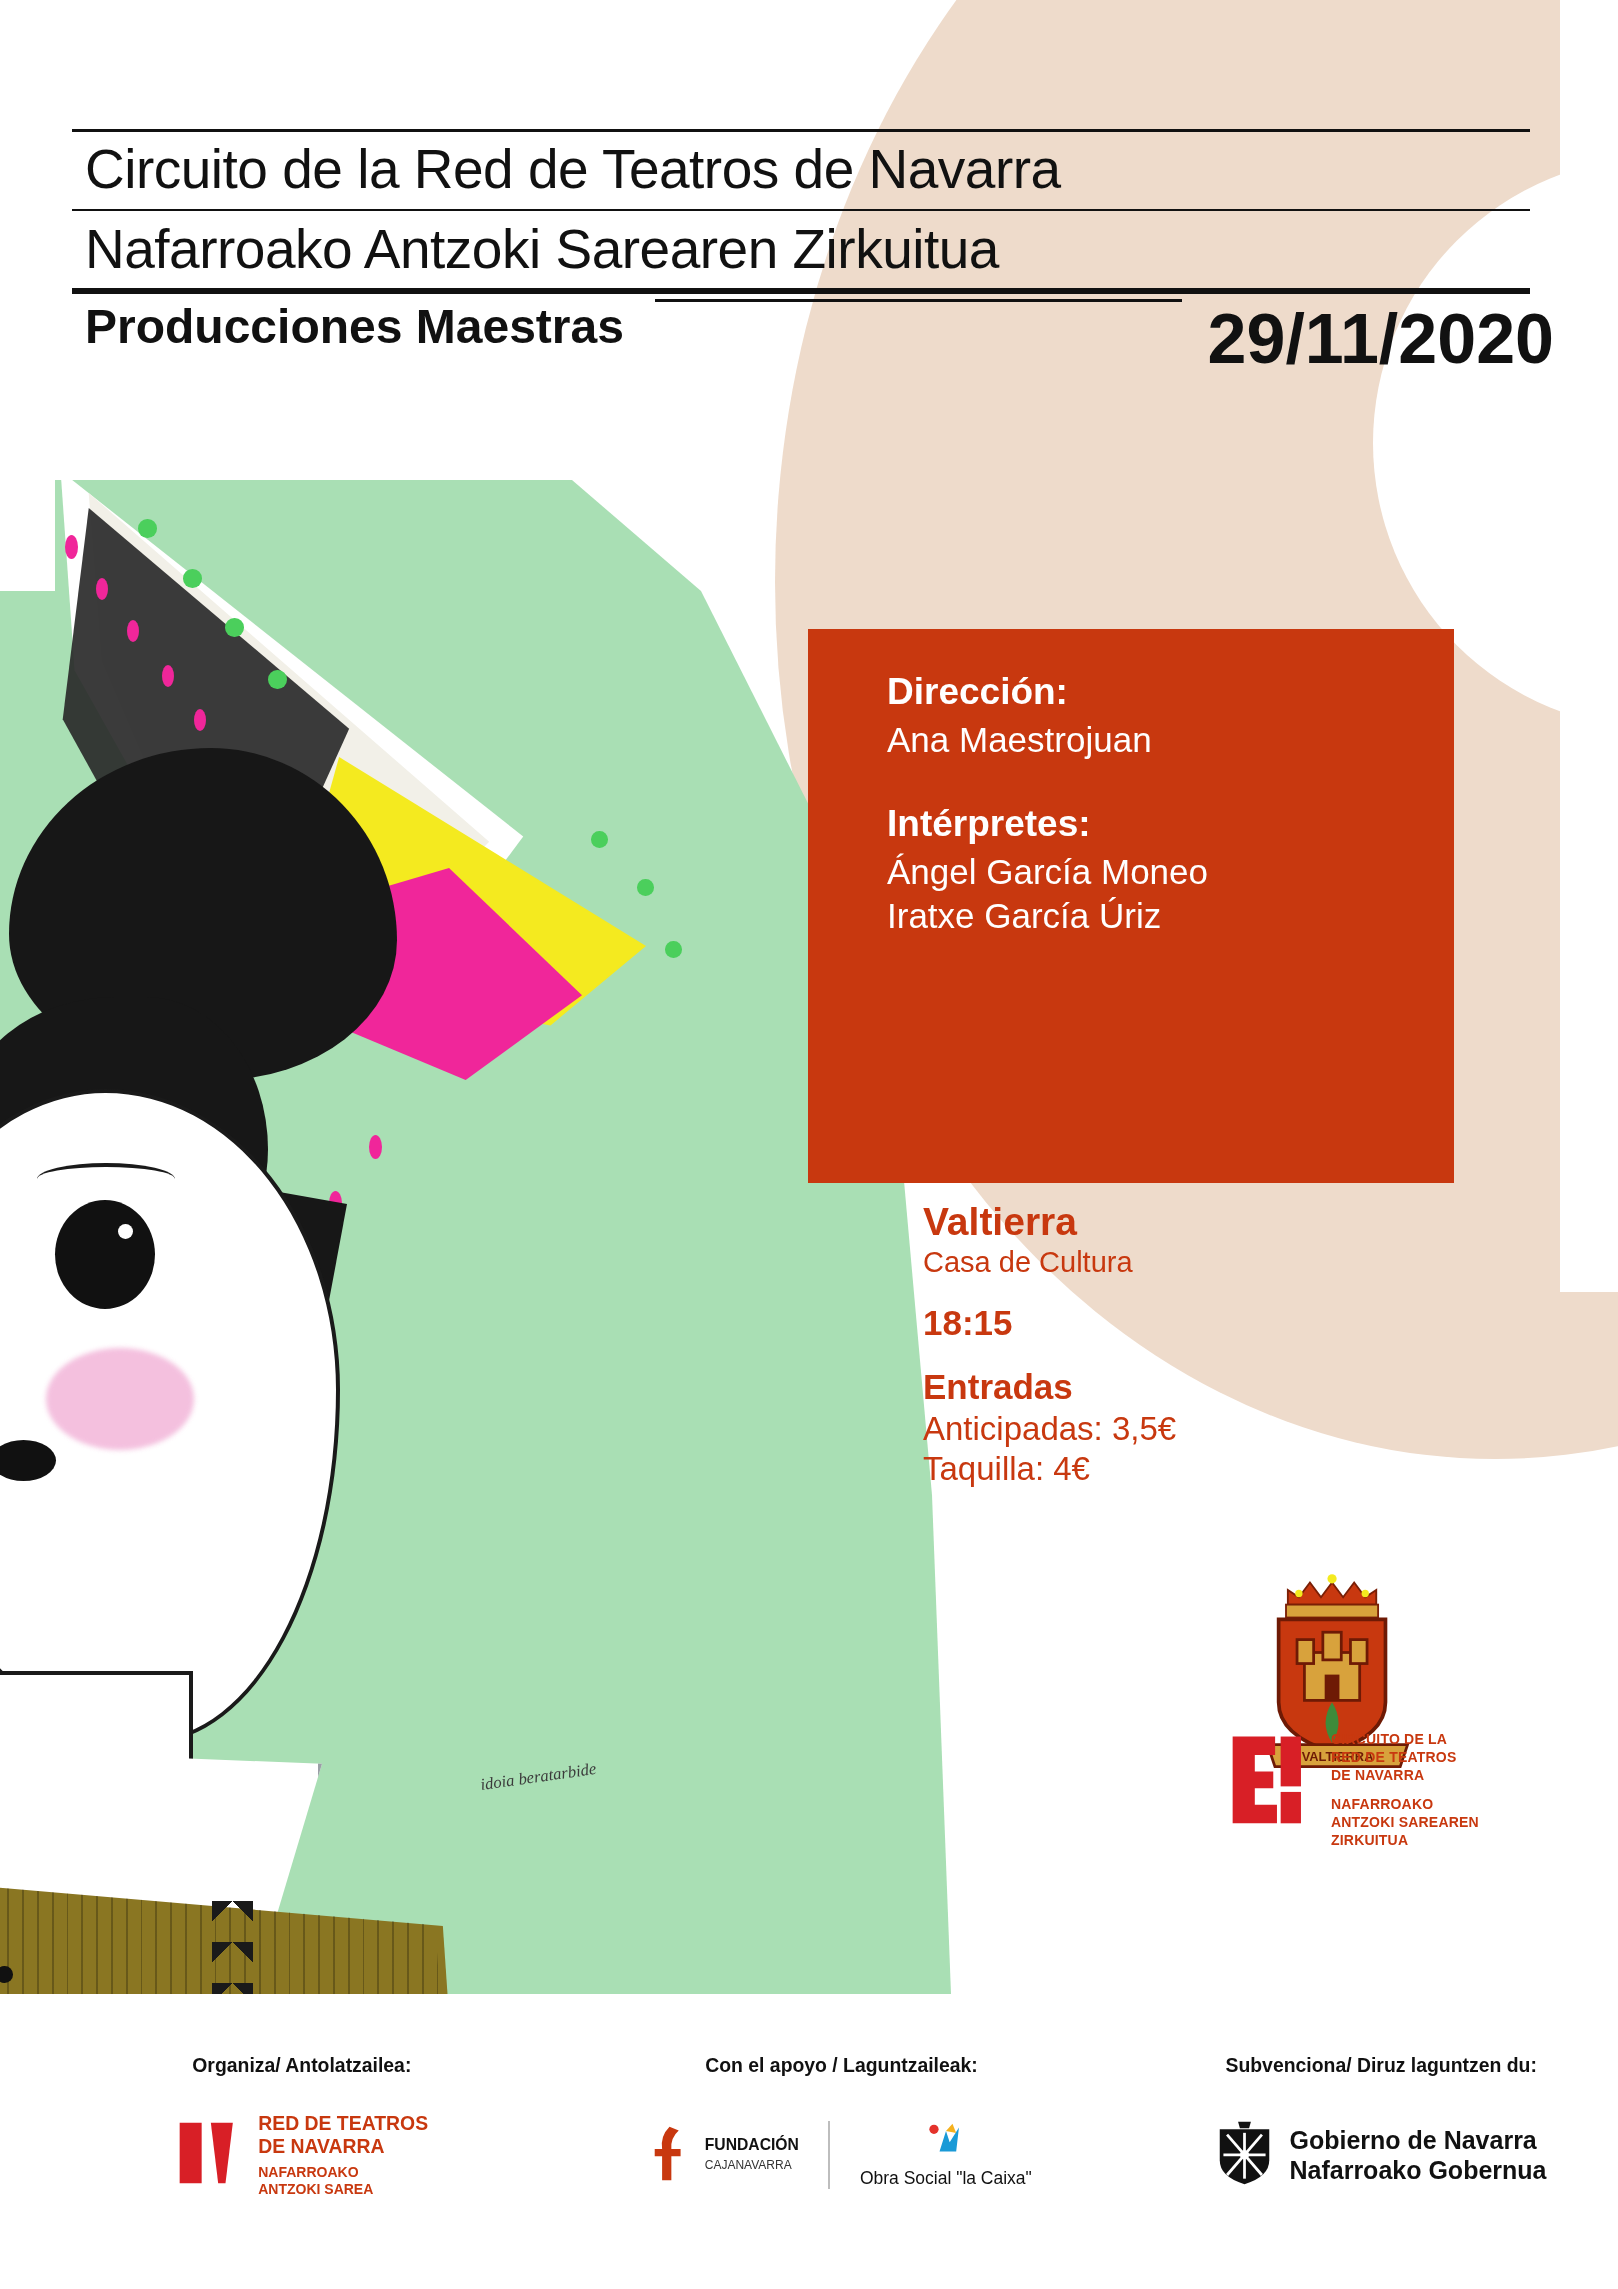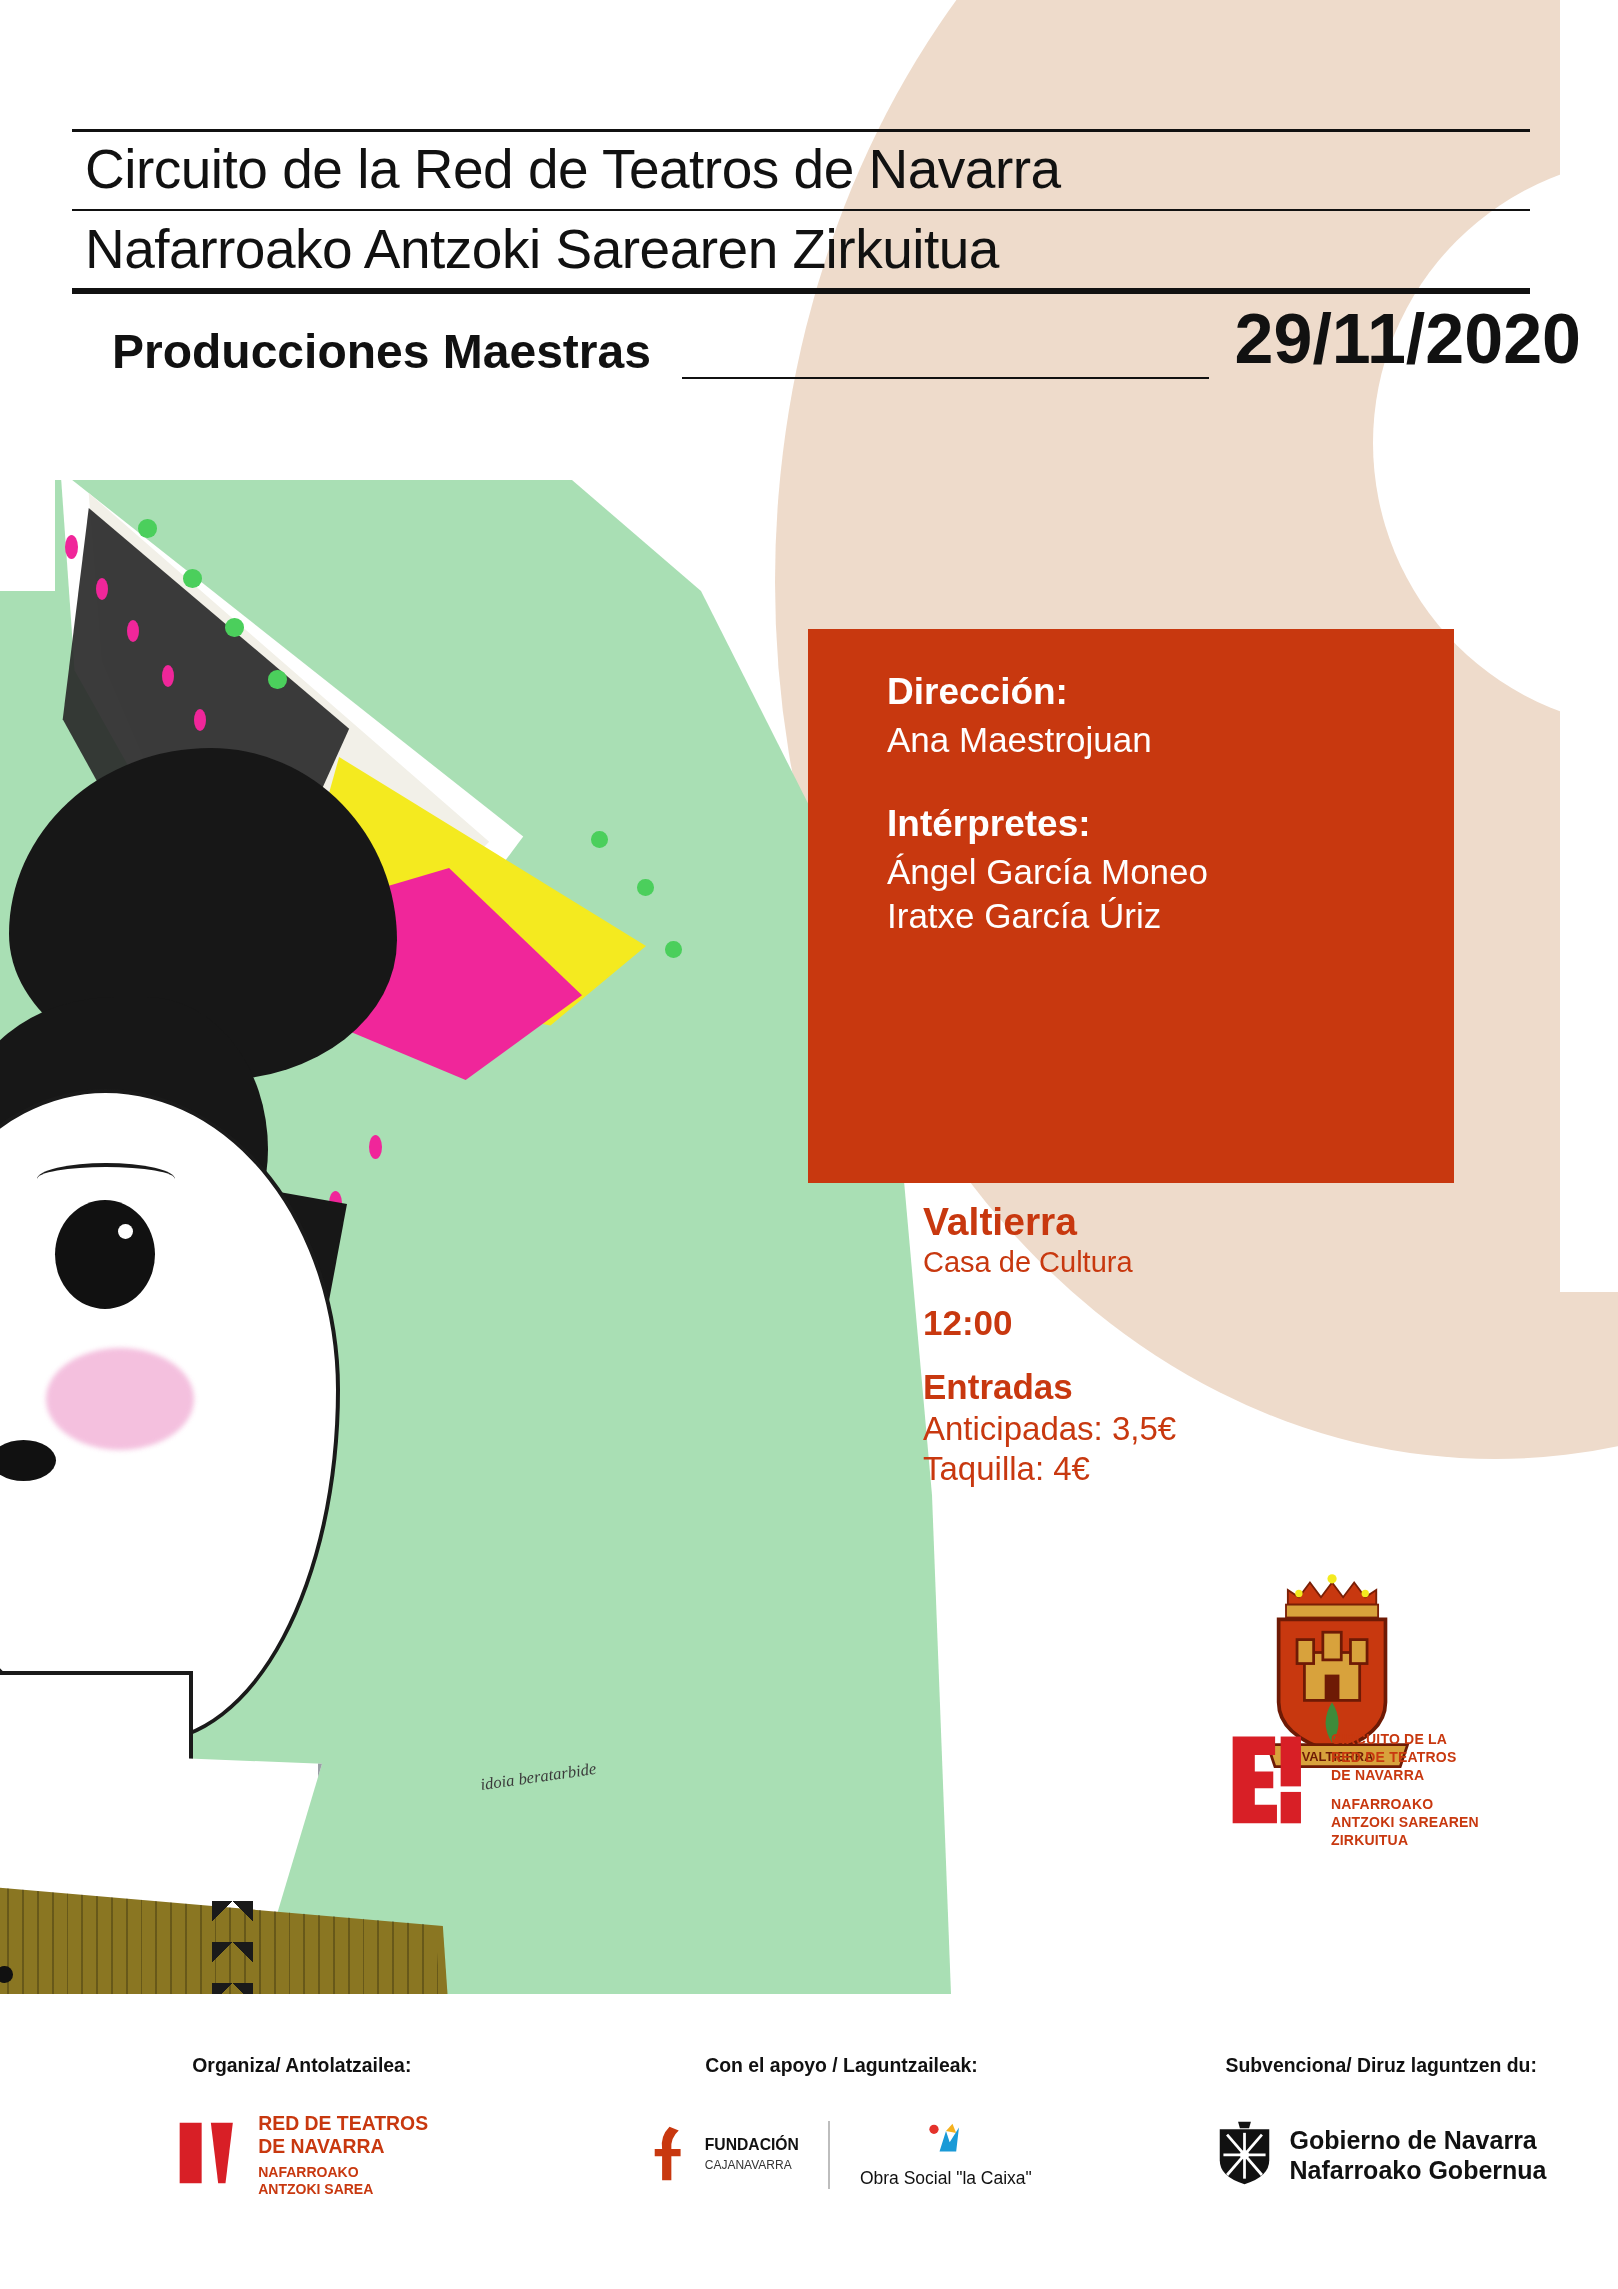--- a/index.html
+++ b/index.html
@@ -319,22 +319,22 @@
   }
   .title-show {
     font-size: 57px;
     font-weight: bold;
     color: #111111;
     padding: 7.4px 0 5.5px 66px;
     white-space: nowrap;
   }
   .company-row {
     display: flex;
-    align-items: flex-end;
-    padding-left: 112px;
+    align-items: flex-start;
+    padding-left: 85px;
     padding-top: 5.5px;
     width: 1495px;
   }
   .company {
     font-size: 48px;
     font-weight: bold;
     color: #111111;
     white-space: nowrap;
   }
   .company-dash {
@@ -602,21 +602,21 @@
   <div class="credits-name">Ana Maestrojuan</div>
   <div class="credits-gap"></div>
   <div class="credits-label">Intérpretes:</div>
   <div class="credits-name">Ángel García Moneo</div>
   <div class="credits-name">Iratxe García Úriz</div>
 </div>
 
 <div class="venue-block">
   <div class="venue-name">Valtierra</div>
   <div class="venue-place">Casa de Cultura</div>
-  <div class="venue-time">12:00</div>
+  <div class="venue-time">18:15</div>
   <div class="tickets-title">Entradas</div>
   <div class="tickets-line">Anticipadas: 3,5€</div>
   <div class="tickets-line">Taquilla: 4€</div>
 </div>
 
 <div class="crest">
   <svg width="175" height="212" viewBox="0 0 190 230" xmlns="http://www.w3.org/2000/svg">
 
     <g>
       <path d="M40 44 L40 28 L52 36 L64 20 L76 36 L88 20 L100 36 L112 20 L124 36 L136 28 L136 44 Z" fill="#c8380f" stroke="#7a1f06" stroke-width="2"></path>

